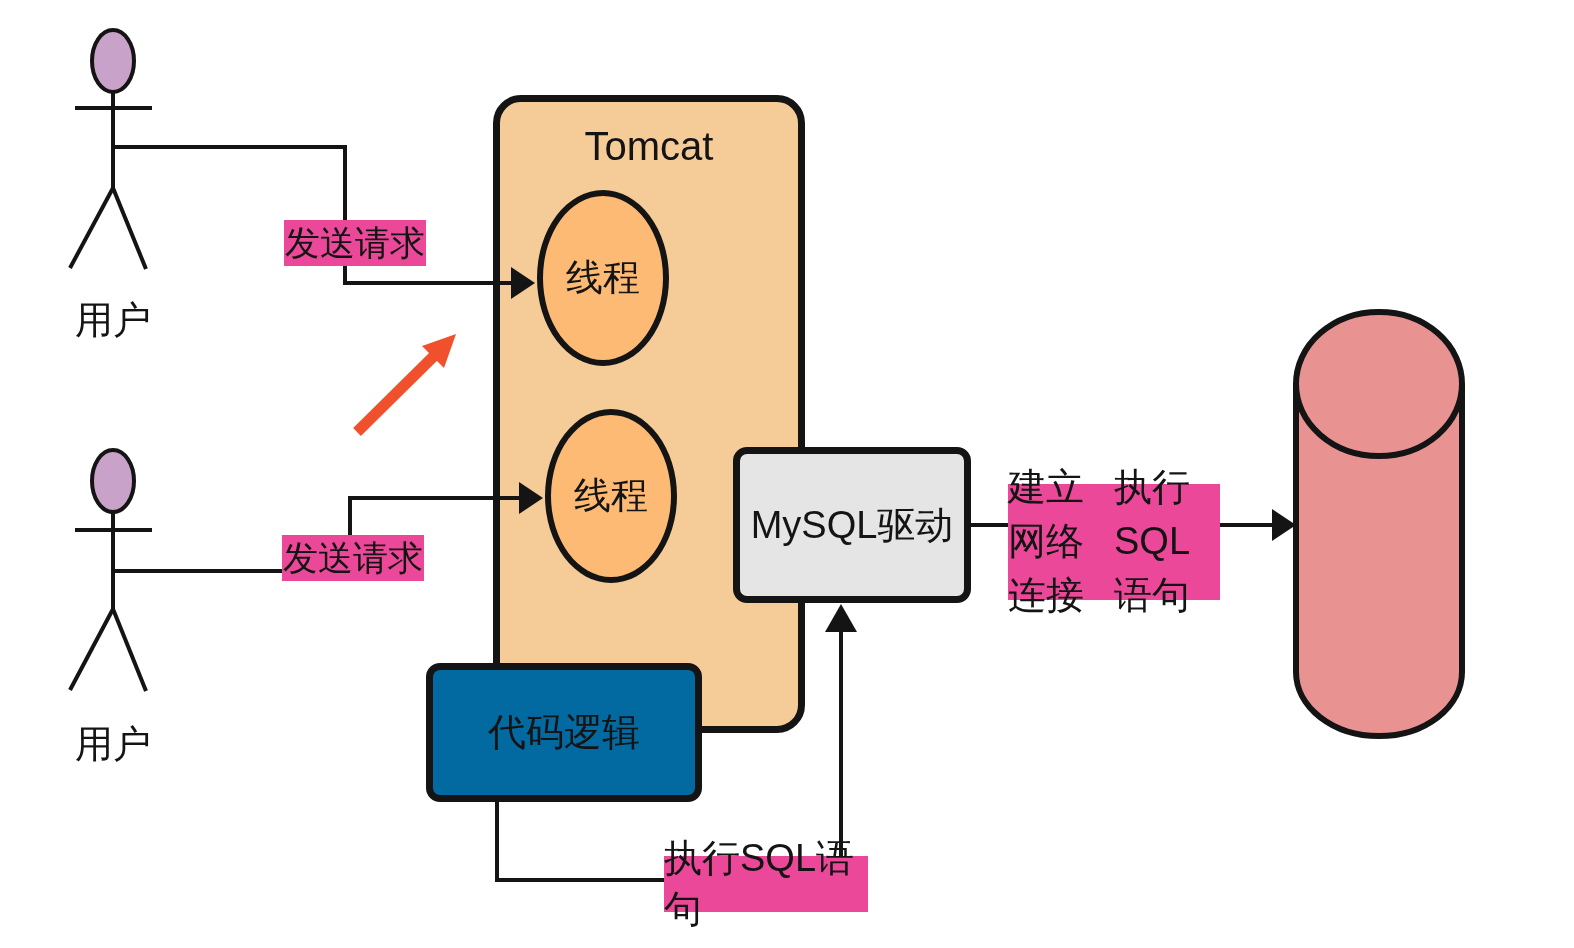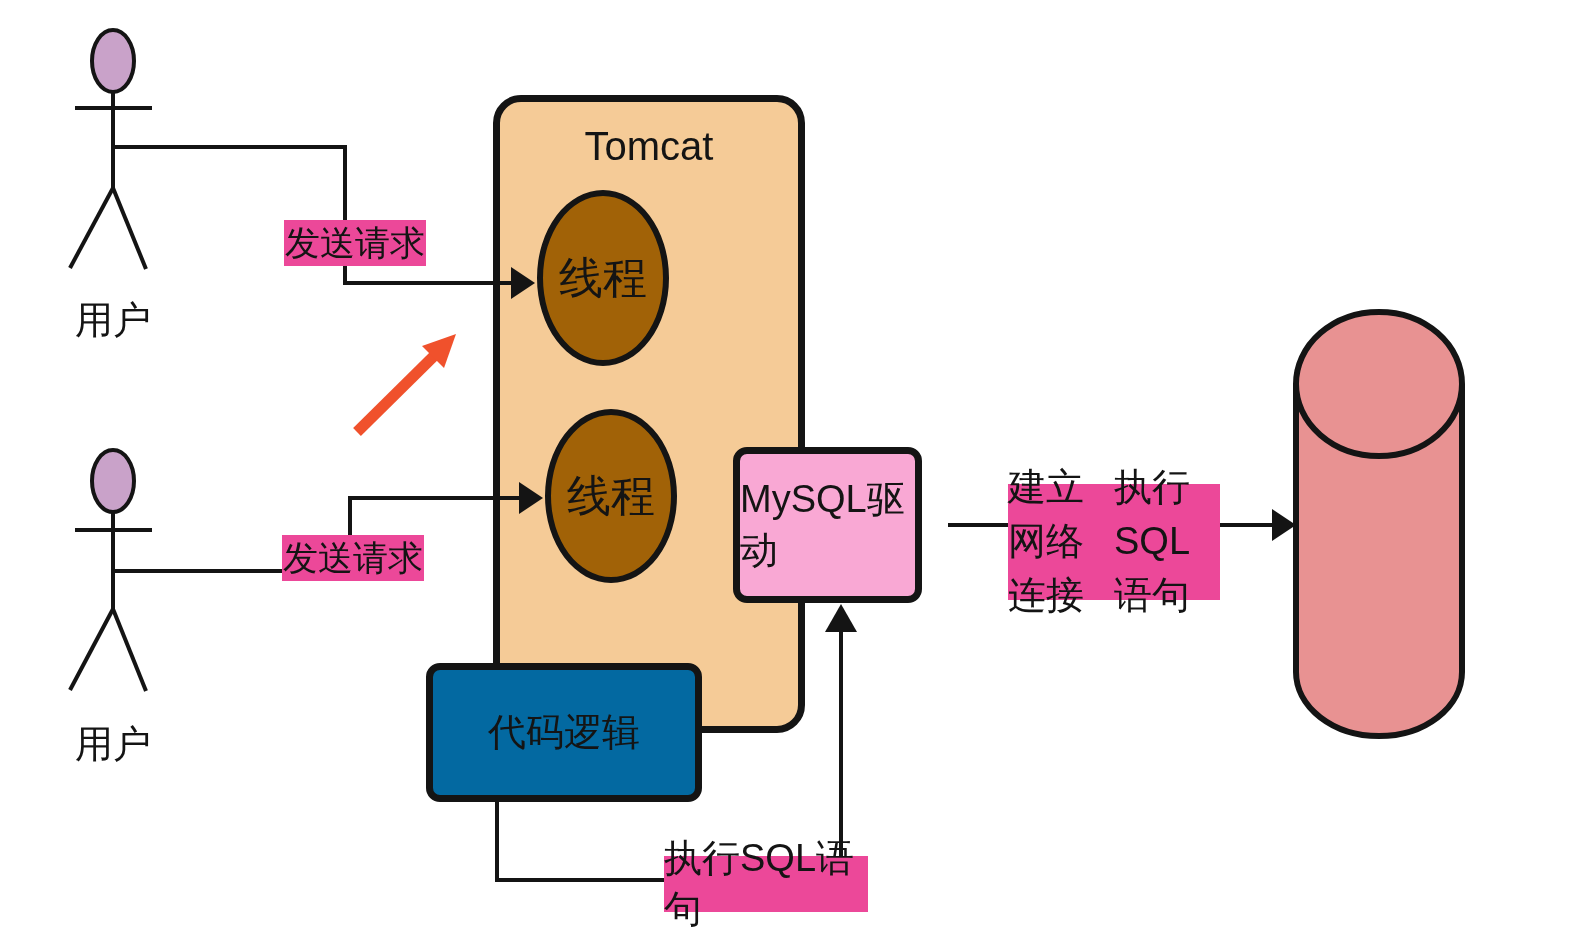--- a/index.html
+++ b/index.html
@@ -5,25 +5,25 @@
   html,body{margin:0;padding:0;background:#ffffff;}
   .canvas{
     position:relative;width:1574px;height:948px;background:#ffffff;overflow:hidden;
     font-family:"Liberation Sans","DejaVu Sans",sans-serif;color:#141414;
   }
   .abs{position:absolute;box-sizing:border-box;}
   
   .tomcat-box{left:493px;top:95px;width:312px;height:638px;background:#F5CB97;
     border:7px solid #141414;border-radius:28px;z-index:10;}
   .tomcat-title{width:100%;padding-top:22px;text-align:center;font-size:40px;}
-  .thread-circle{width:132px;height:176px;background:#a16207;border:6px solid #141414;
-    border-radius:50%;z-index:20;display:flex;align-items:center;justify-content:center;font-size:44px;}
+  .thread-circle{width:132px;height:176px;background:#fdba74;border:6px solid #141414;
+    border-radius:50%;z-index:20;display:flex;align-items:center;justify-content:center;font-size:37px;}
   .thread-1{left:537px;top:190px;}
   .thread-2{left:545px;top:409px;height:174px;}
-  .driver-box{left:733px;top:447px;width:189px;height:156px;background:#f9a8d4;
+  .driver-box{left:733px;top:447px;width:238px;height:156px;background:#e5e5e5;
     border:7px solid #141414;border-radius:14px;z-index:40;
     display:flex;align-items:center;justify-content:center;font-size:38px;}
   .logic-box{left:378px;top:663px;width:276px;height:139px;background:#0369a1;
     border:7px solid #141414;border-radius:14px;z-index:40;
     display:flex;align-items:center;justify-content:center;font-size:38px;margin-left:48px;}
   
   .wires{left:0;top:0;width:1574px;height:948px;z-index:30;pointer-events:none;}
   
   .lbl{z-index:50;display:flex;align-items:center;justify-content:center;font-size:35px;}
   .lbl-bg{background:#ec4899;}

